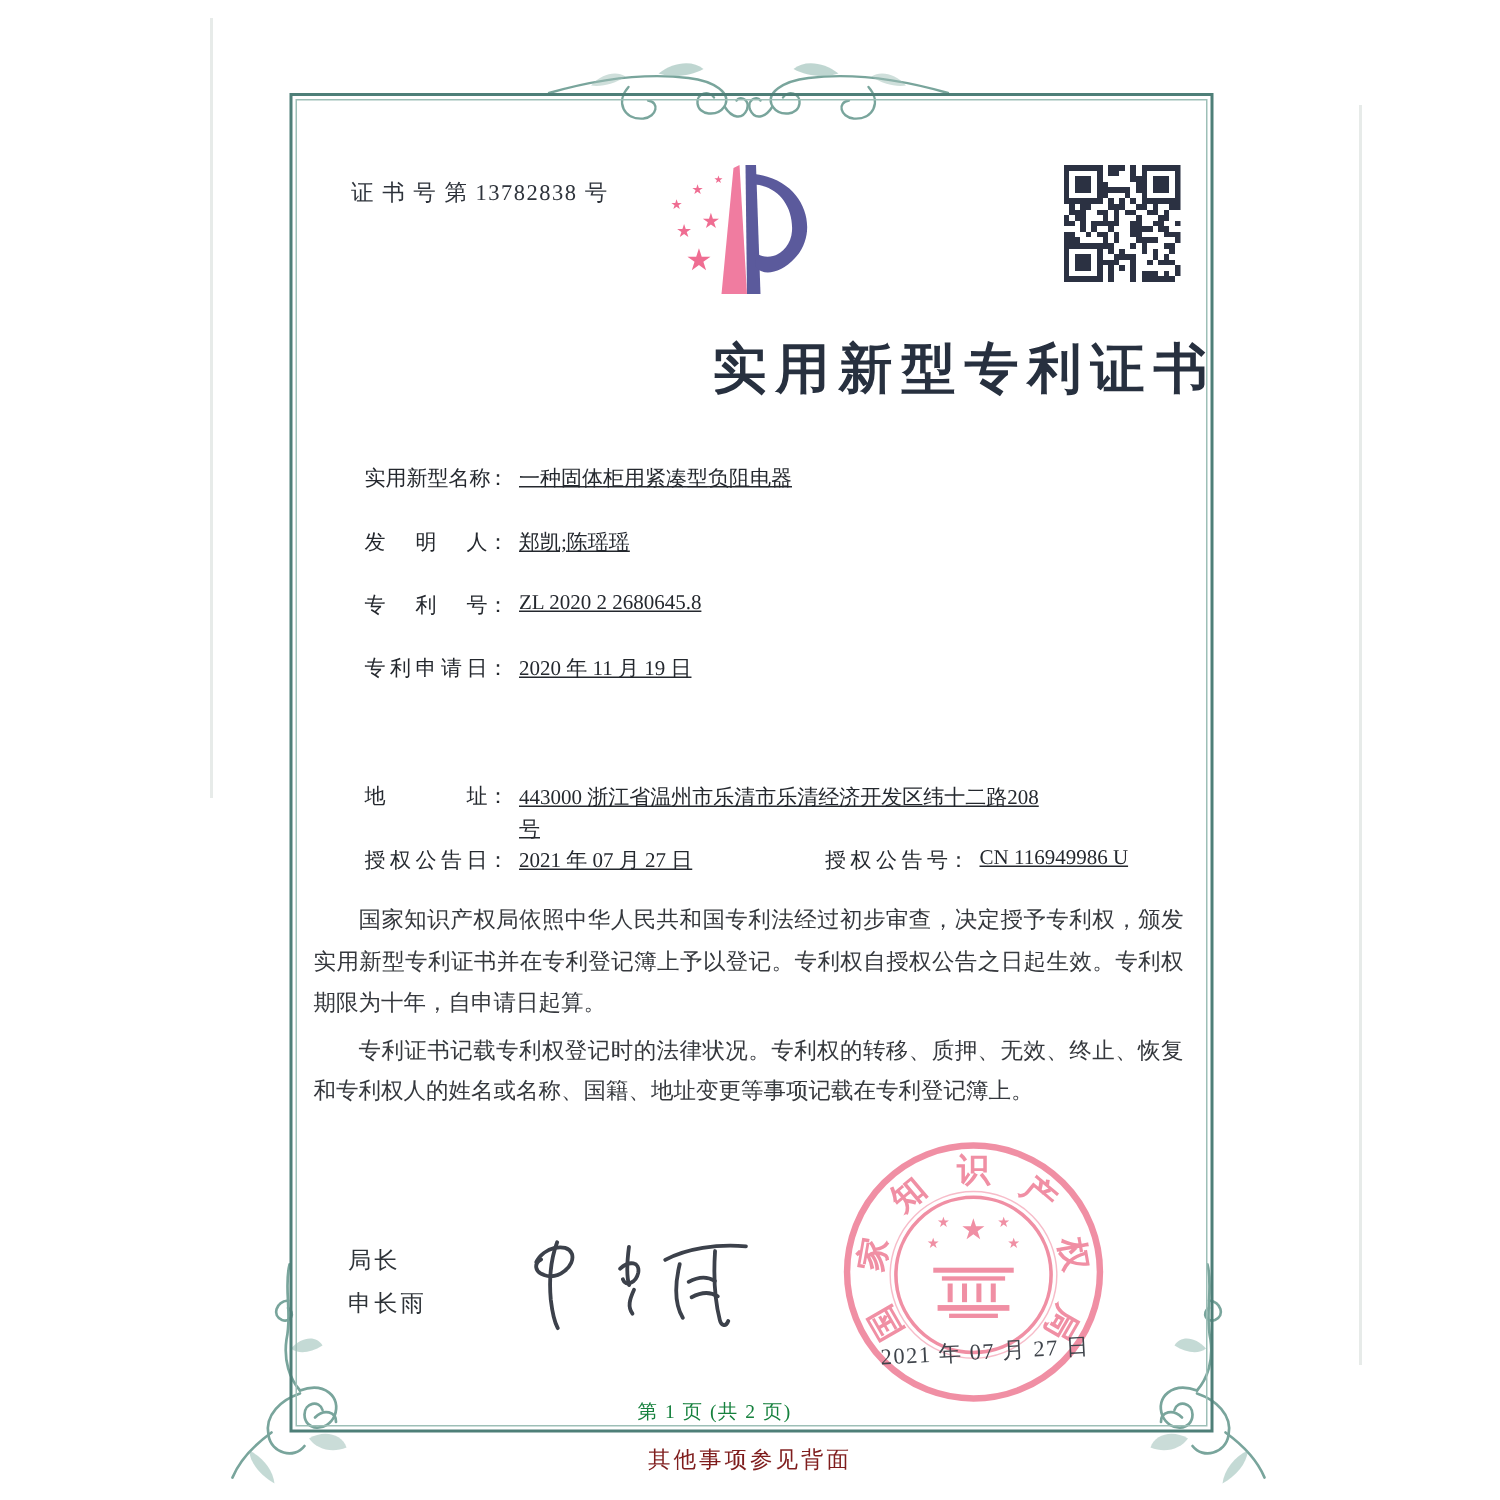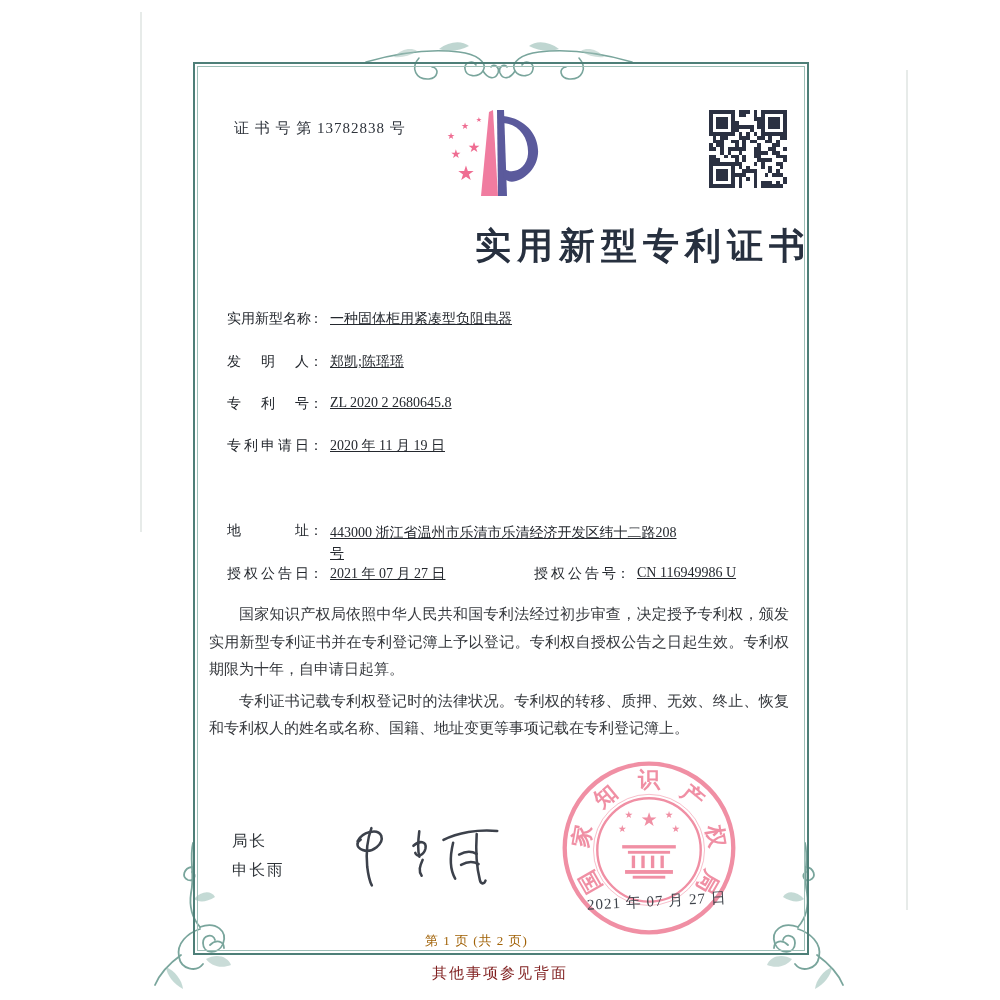--- a/index.html
+++ b/index.html
@@ -18,37 +18,37 @@
   .fl-top{left:364px;top:36px;width:270px;height:62px;}
   .fl-bl{left:148px;top:841px;width:130px;height:150px;}
   .fl-br{left:720px;top:841px;width:130px;height:150px;}
   
   .cert-no{position:absolute;left:19px;top:55px;font-size:15px;letter-spacing:1px;color:#2e333b;margin-left:20px;}
   .logo{position:absolute;left:250px;top:46px;width:104px;height:90px;}
   .qr{position:absolute;left:514px;top:46px;width:78px;height:78px;}
   .title{position:absolute;left:4px;top:158px;width:100%;text-align:right;
          font-size:36px;font-weight:700;letter-spacing:6px;color:#27303f;}
   .row{position:absolute;left:32px;font-size:14px;color:#24282e;white-space:nowrap;}
-  .flabel{display:inline-block;width:82px;text-align:justify;text-align-last:justify;vertical-align:top;}
+  .flabel{display:inline-block;width:82px;text-align:justify;text-align-last:justify;vertical-align:top;margin-left:16px;}
   .colon{vertical-align:top;}
   .fvalue{display:inline-block;margin-left:7px;vertical-align:top;text-decoration:underline;}
   .row.addr{white-space:normal;}
   .row.addr .fvalue{width:354px;line-height:21px;}
   .grant2{position:absolute;left:307px;top:0;}
   .paras{position:absolute;left:10px;top:533px;width:588px;font-size:15px;line-height:27.5px;
          text-align:justify;color:#35383d;}
   .paras p{margin:4px;text-indent:2em;}
   .signer{position:absolute;left:37px;top:762px;font-family:"Liberation Sans","DejaVu Sans",sans-serif;
           font-size:15.5px;line-height:29px;color:#2e3338;letter-spacing:2px;}
   .signature{position:absolute;left:147px;top:736px;width:175px;height:100px;transform:rotate(-2deg);}
   .seal{position:absolute;left:363px;top:693px;width:182px;height:182px;opacity:.88;
         mix-blend-mode:multiply;z-index:2;}
   .seal-date{position:absolute;left:392px;top:828px;font-size:15px;color:#3f444b;
              letter-spacing:1px;transform:rotate(-3deg);z-index:3;white-space:nowrap;}
-  .page-ind{position:absolute;left:230px;top:868px;font-size:13px;color:#a16207;letter-spacing:1px;}
+  .page-ind{position:absolute;left:230px;top:868px;font-size:13px;color:#15803d;letter-spacing:1px;}
   .back-note{position:absolute;left:0;top:964px;width:100%;text-align:center;
              font-size:15px;letter-spacing:2px;color:#7f1d1d;}
 </style>
 </head>
 <body>
 
 <svg width="0" height="0" style="position:absolute">
   <defs>
     <g id="topFlHalf" fill="none" stroke="#79a59c" stroke-width="1.6" stroke-linecap="round">
       <path d="M2,26 C30,18 62,12 95,16 C112,18 124,26 119,35 C114,42 102,41 101,33 C100,26 109,24 112,29"></path>

